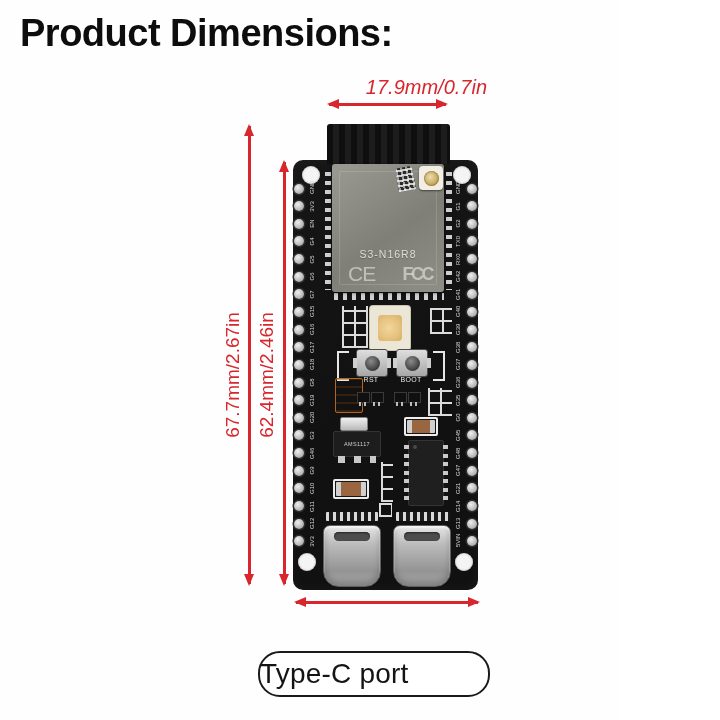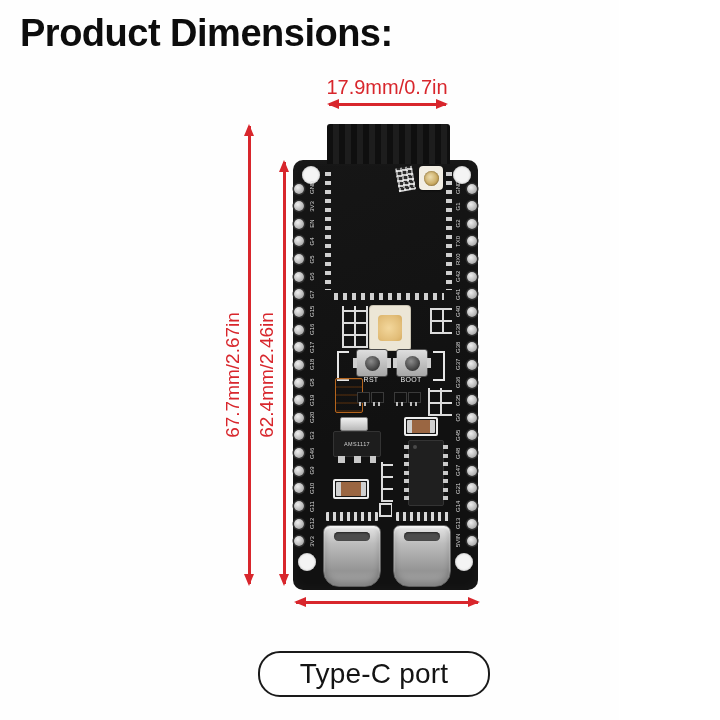--- a/index.html
+++ b/index.html
@@ -10,21 +10,21 @@
   .canvas{
     position:relative;width:619px;height:720px;background:#fefefe;
     font-family:"Liberation Sans",sans-serif;overflow:hidden;
   }
   .abs{position:absolute;}
 
   
   .title{left:20px;top:12px;font-size:38px;font-weight:bold;color:#0d0d0d;letter-spacing:-.5px;}
 
   
-  .dim-text{color:var(--red);font-size:20px;text-align:center;white-space:nowrap;}
+  .dim-text{color:var(--red);font-size:20px;text-align:right;white-space:nowrap;font-style:italic;}
   .harrow{height:2.5px;background:var(--red);}
   .harrow::before{content:"";position:absolute;left:-2px;top:-4.5px;width:0;height:0;
     border-top:5.5px solid transparent;border-bottom:5.5px solid transparent;border-right:12px solid var(--red);}
   .harrow::after{content:"";position:absolute;right:-2px;top:-4.5px;width:0;height:0;
     border-top:5.5px solid transparent;border-bottom:5.5px solid transparent;border-left:12px solid var(--red);}
   .varrow{width:2.5px;background:var(--red);}
   .varrow::before{content:"";position:absolute;top:-2px;left:-4.5px;width:0;height:0;
     border-left:5.5px solid transparent;border-right:5.5px solid transparent;border-bottom:12px solid var(--red);}
   .varrow::after{content:"";position:absolute;bottom:-2px;left:-4.5px;width:0;height:0;
     border-left:5.5px solid transparent;border-right:5.5px solid transparent;border-top:12px solid var(--red);}
@@ -116,21 +116,21 @@
     box-shadow:inset 0 1px 2px #222;}
 
   .sk-grid{z-index:3;
     background-image:repeating-linear-gradient(0deg,#dcdcdc 0 2px,transparent 2px 12px),
                      repeating-linear-gradient(90deg,#dcdcdc 0 2px,transparent 2px 12px);}
   .bracket{width:10px;height:26px;border:2px solid #e6e6e6;z-index:3;background:transparent;}
   .bracket.l{border-right:none;} .bracket.r{border-left:none;}
 
   
   .pill{left:258px;top:651px;width:228px;height:42px;border:2.5px solid #1a1a1a;border-radius:22px;
-    background:#fff;display:flex;align-items:center;justify-content:center;}
+    background:#fff;display:flex;align-items:center;}
   .pill-label{font-size:28px;color:#141414;font-weight:500;letter-spacing:.2px;}
 </style>
 </head>
 <body>
 
 <div class="canvas">
 
   <div class="abs title">Product Dimensions:</div>
 
   <div class="abs dim-text" style="left:287px;top:76px;width:200px;">17.9mm/0.7in</div>
@@ -320,20 +320,25 @@
     </div>
       <div class="pin-row">
       <span class="pad"></span>
       <span class="pin-label">5VIN</span>
     </div>
     </div>
 
   <div class="abs castel-v" style="left:325px;top:172px;"></div>
   <div class="abs castel-v" style="left:446px;top:172px;"></div>
   <div class="abs castel-h" style="left:334px;top:293px;width:110px;"></div>
+  <div class="abs module">
+    <div class="abs module-label">S3-N16R8</div>
+    <div class="abs ce-mark">CE</div>
+    <div class="abs fcc-mark">FCC</div>
+  </div>
   <div class="abs qr"></div>
   <div class="abs ufl">
     <span class="ufl-pin"></span>
   </div>
 
   <div>
     <div class="abs sk-grid" style="left:342px;top:306px;width:26px;height:42px;"></div>
     <div class="abs sk-grid" style="left:430px;top:308px;width:22px;height:26px;"></div>
     <div class="abs sk-grid" style="left:428px;top:388px;width:24px;height:28px;"></div>
     <div class="abs sk-grid" style="left:381px;top:462px;width:12px;height:40px;"></div>

